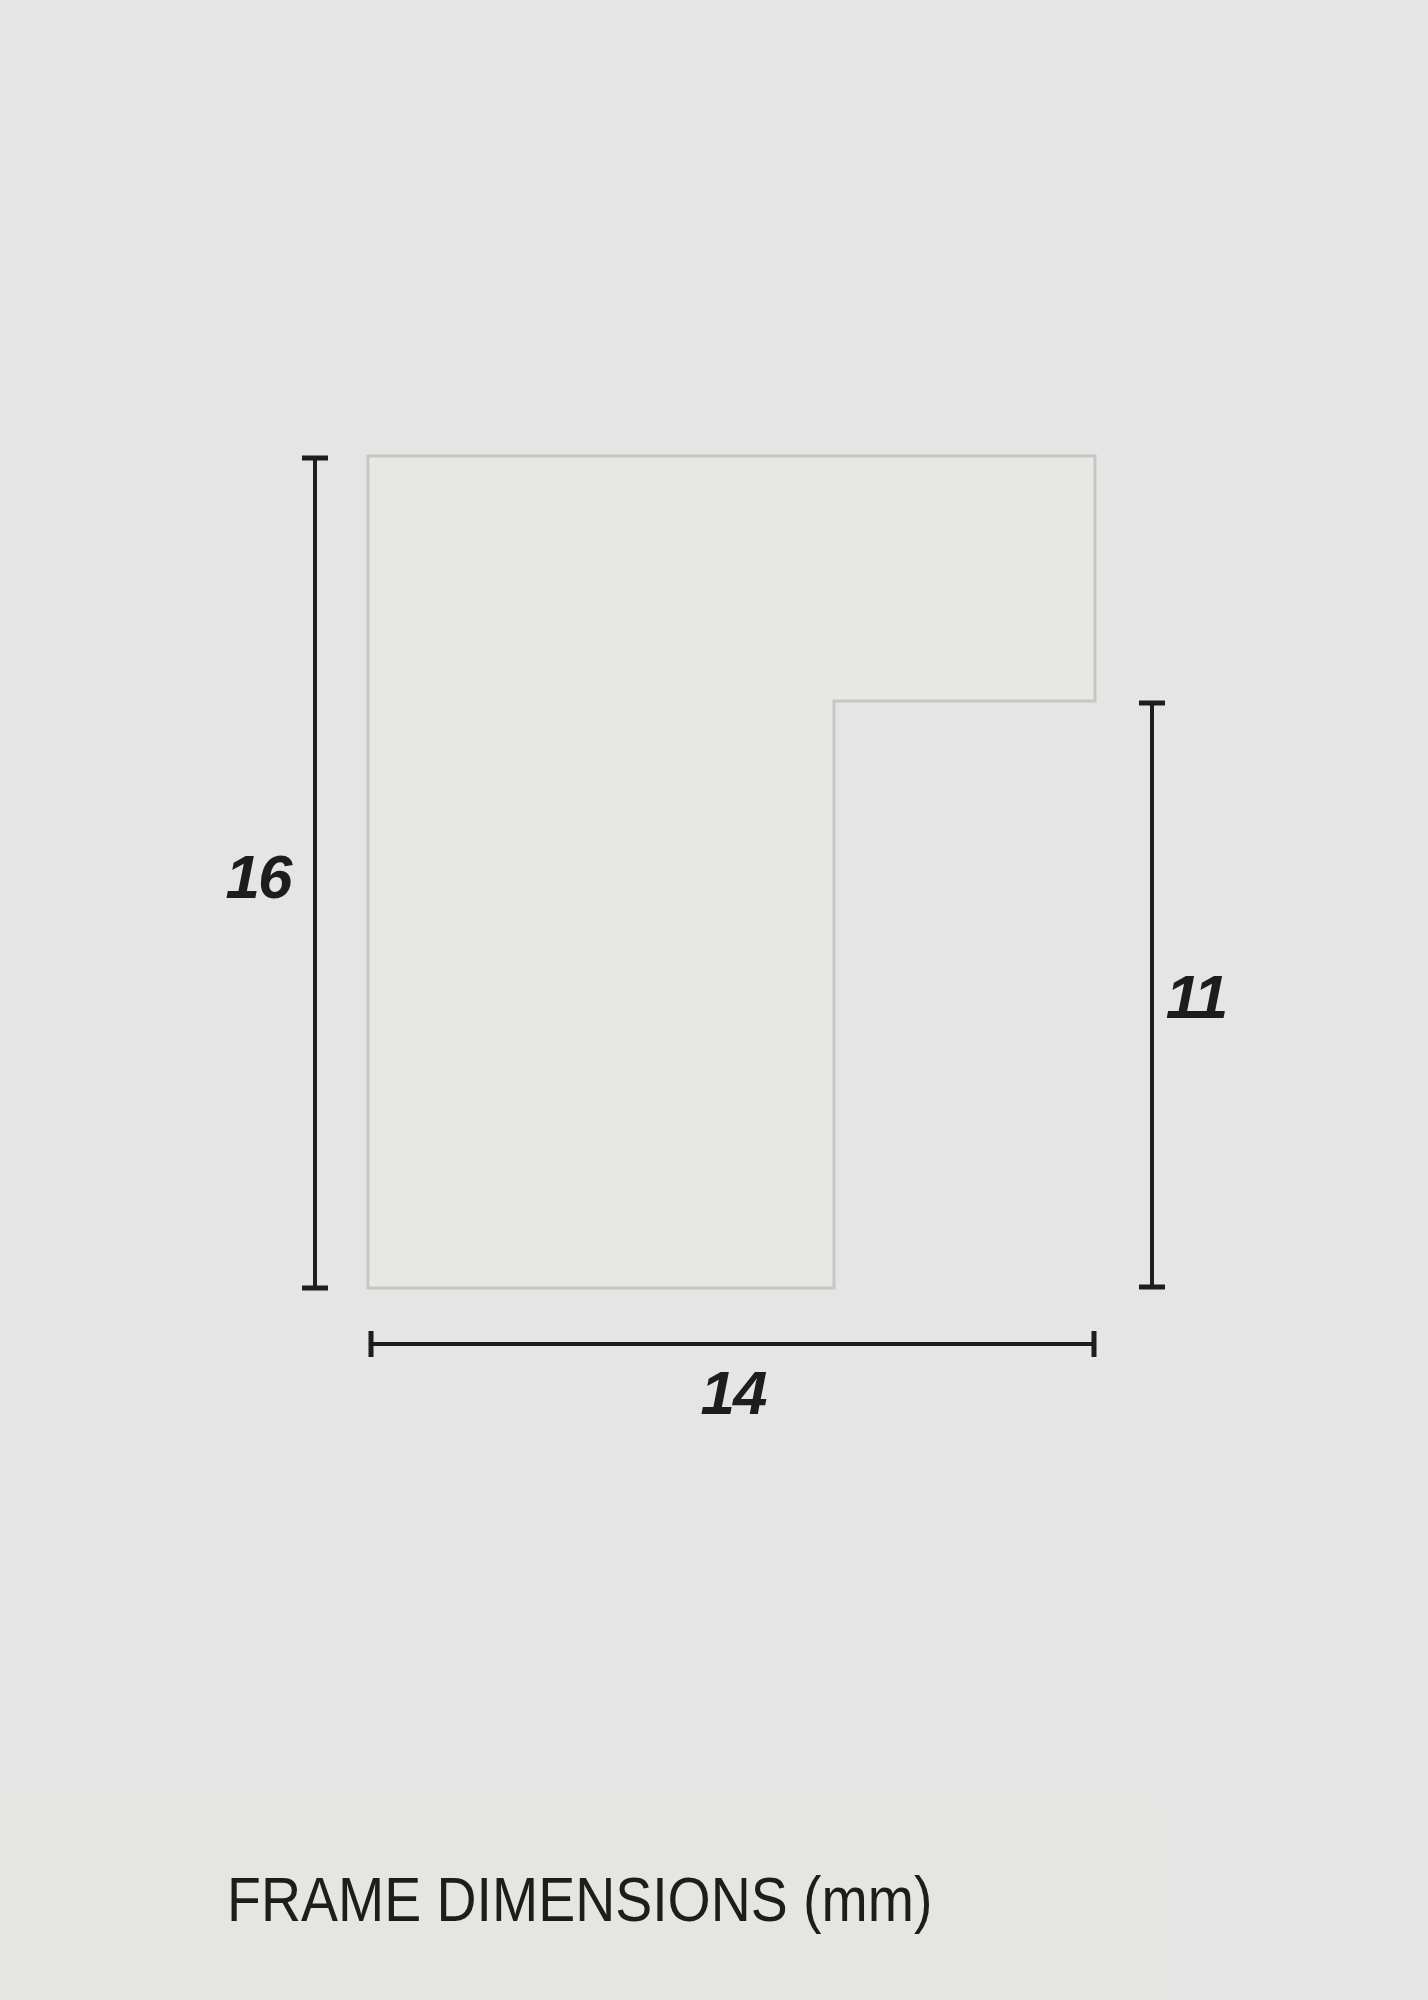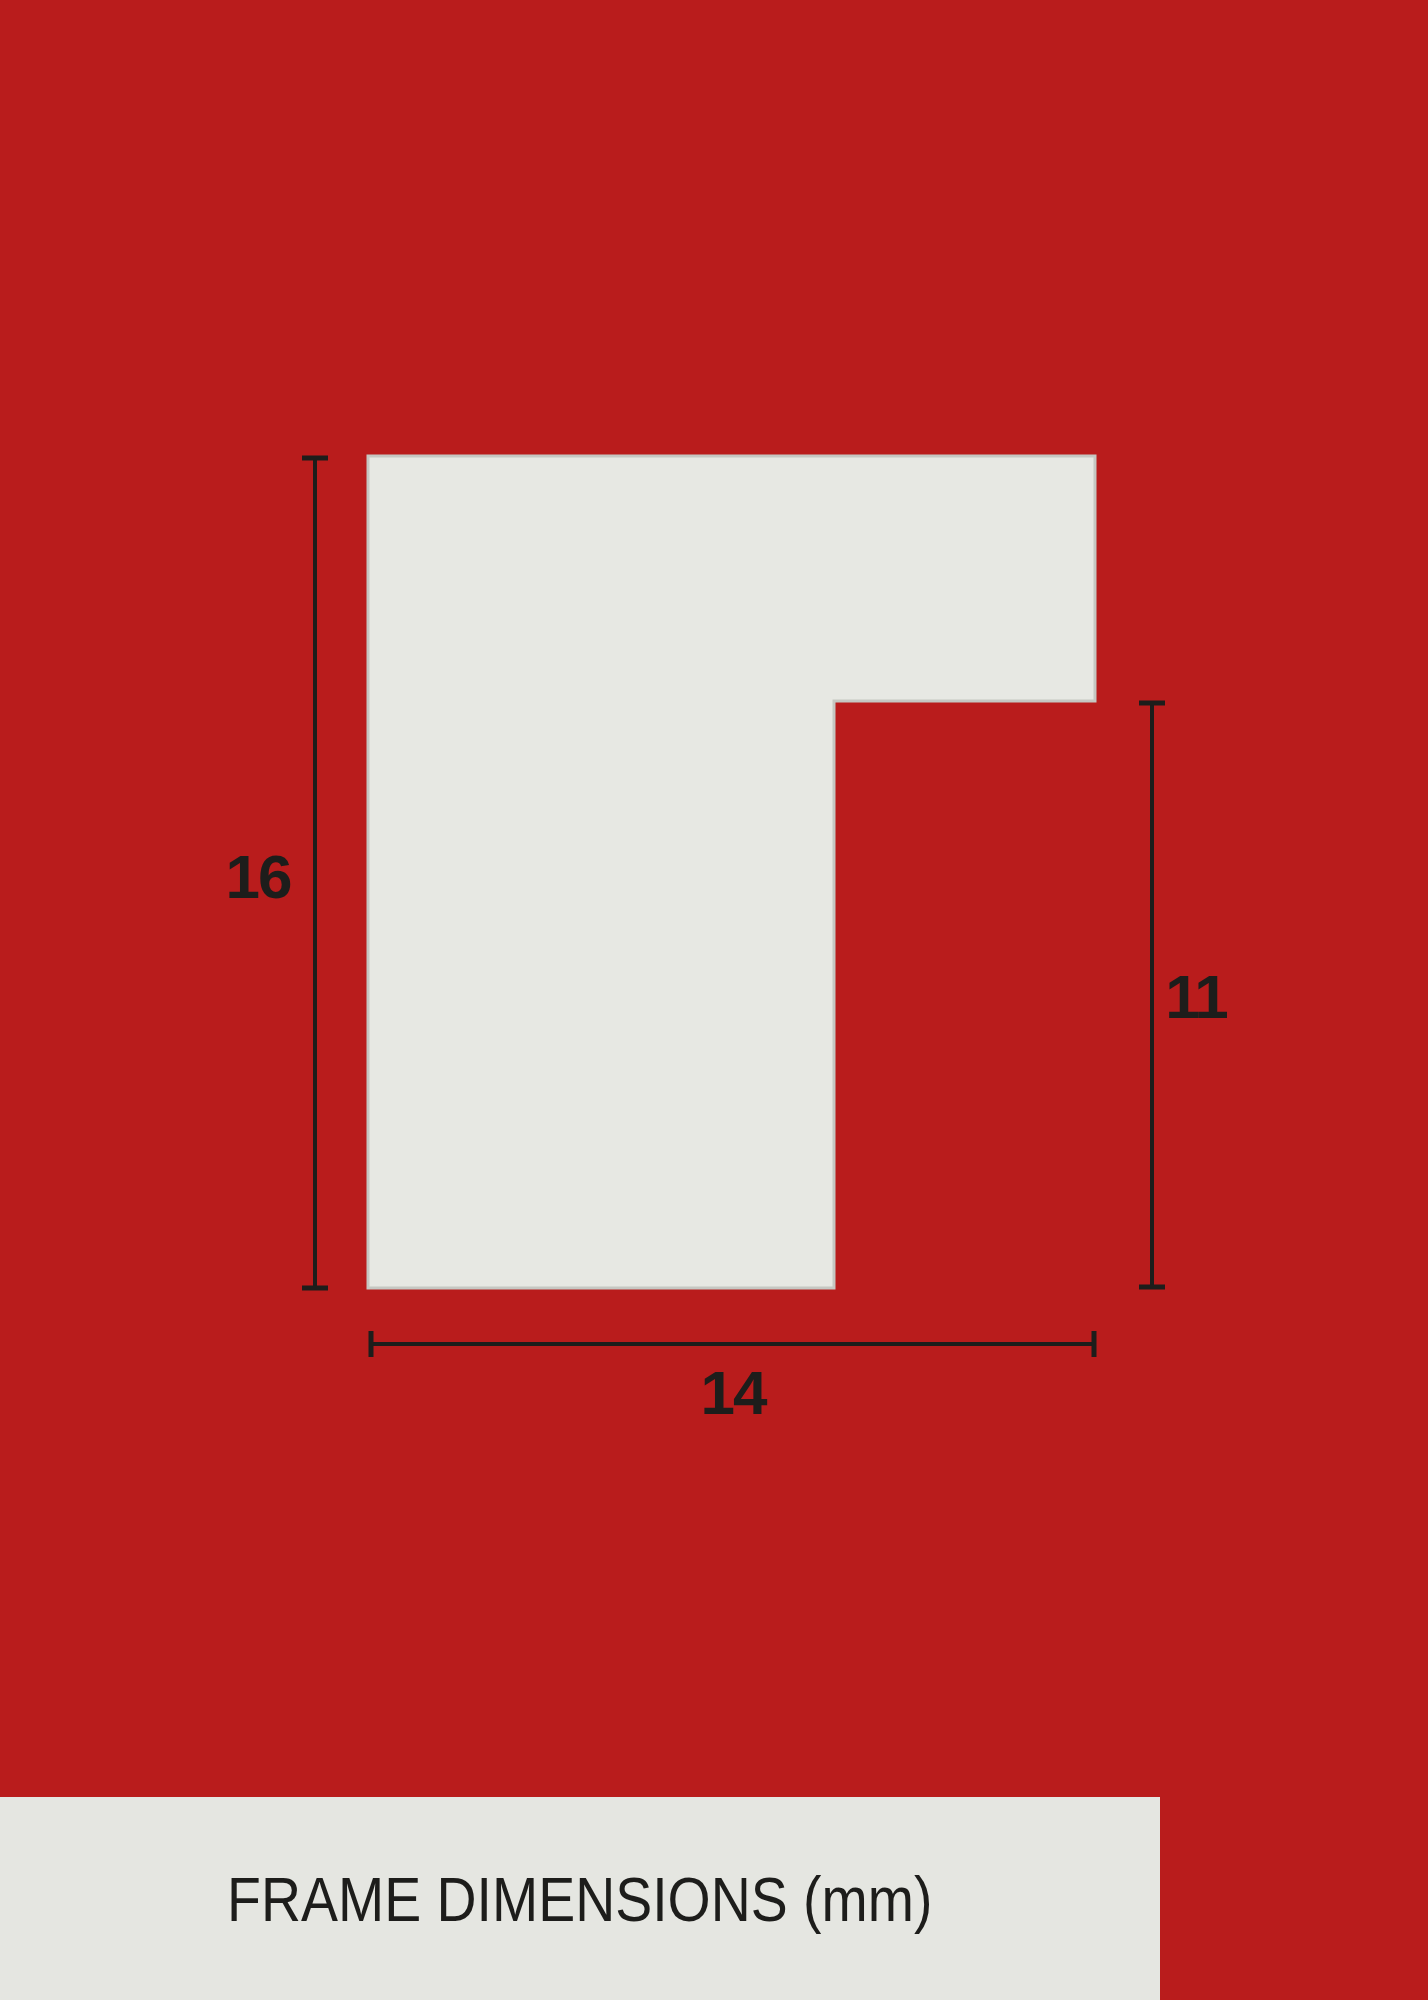--- a/index.html
+++ b/index.html
@@ -44,21 +44,21 @@
     font-weight: 400;
     letter-spacing: 0px;
     transform: scaleX(0.88);
     transform-origin: 50% 50%;
     white-space: nowrap;
   }
 </style>
 </head>
 <body>
 
-<div class="stage" style="background-color: #b91c1c;">
+<div class="stage" style="background-color: #e5e5e5; font-style: italic;">
 
   <svg width="1428" height="2000" viewBox="0 0 1428 2000">
 
     <polygon points="368,456 1095,456 1095,701 834,701 834,1288 368,1288" stroke-width="3" fill="#e7e8e3" stroke="#c6c7c2"></polygon>
 
     <g stroke-width="4" stroke="#1d1d1b">
       <line x1="315" y1="458" x2="315" y2="1288"></line>
       <line x1="302" y1="458" x2="328" y2="458" stroke-width="5"></line>
       <line x1="302" y1="1288" x2="328" y2="1288" stroke-width="5"></line>
       <text class="dim-label" x="258" y="898" text-anchor="middle" stroke="none" fill="#1d1d1b">16</text>

